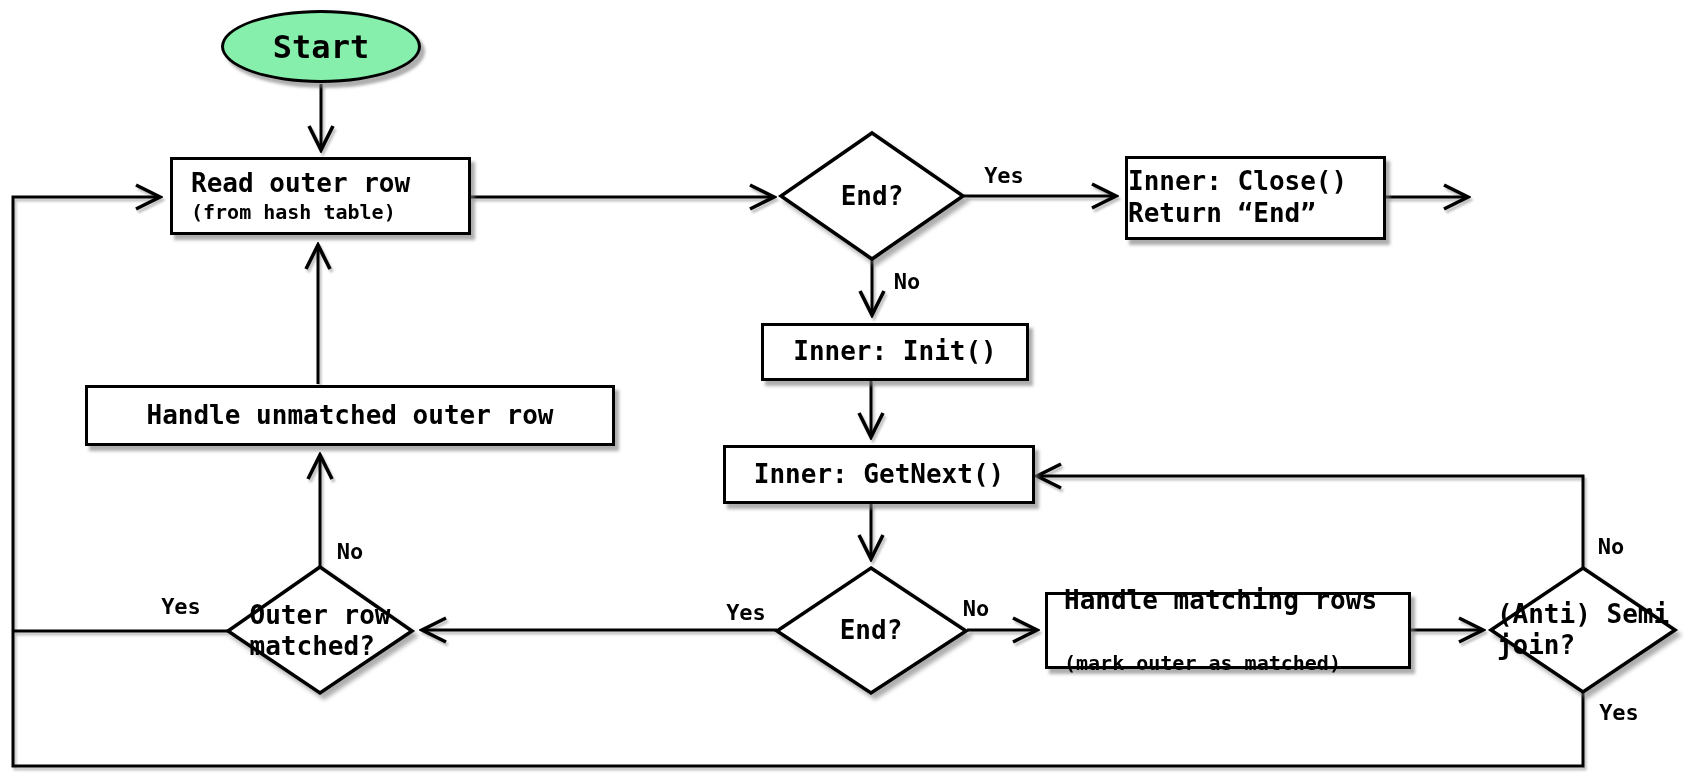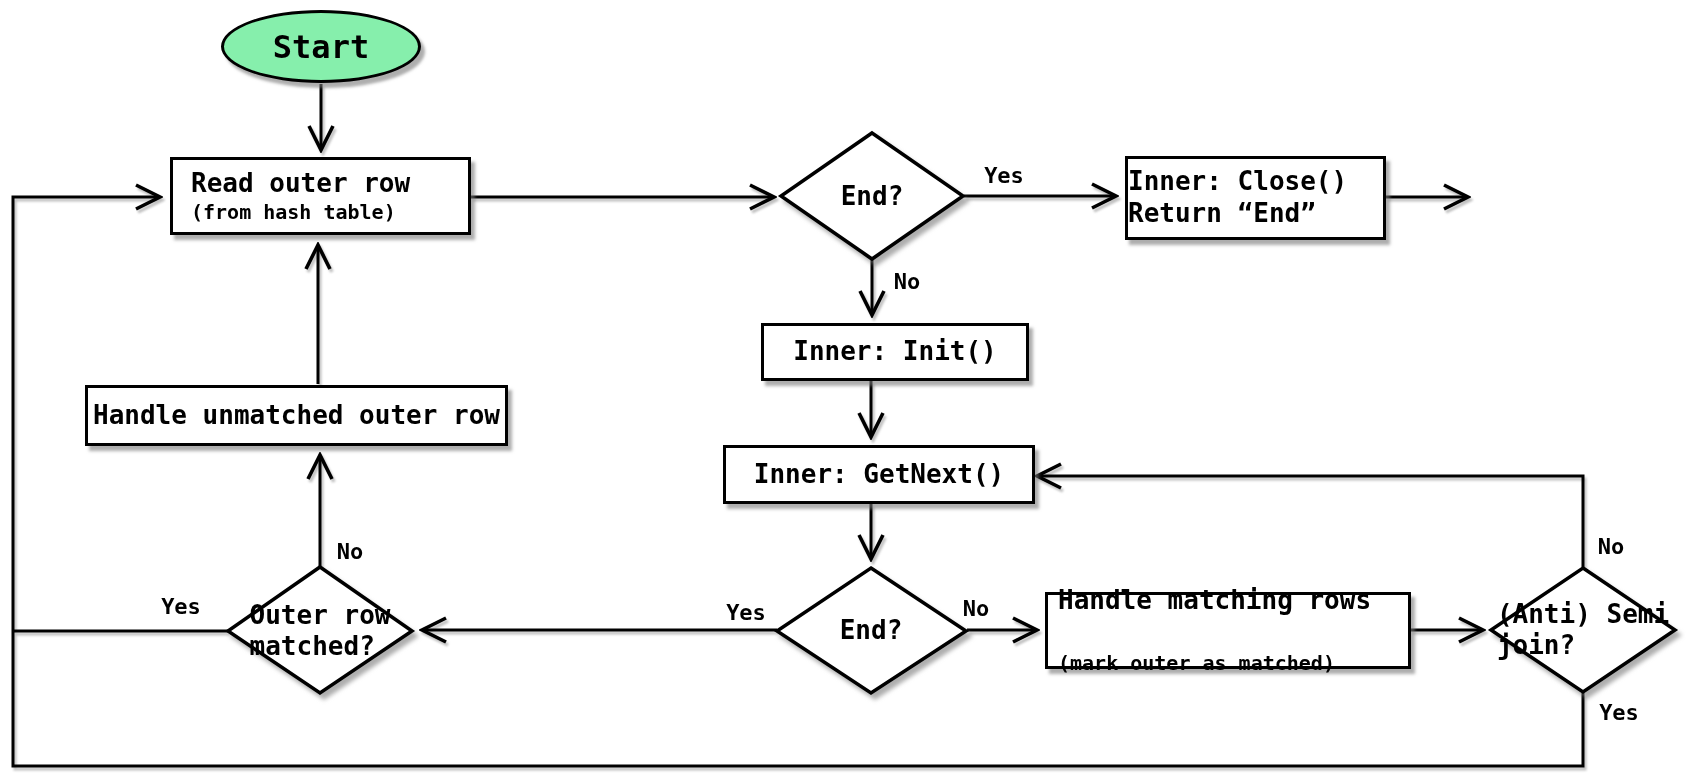--- a/index.html
+++ b/index.html
@@ -100,26 +100,26 @@
   </div>
 
   <div class="box center" style="left:737px; top:323px; width:268px; height:58px;margin-left:24px;">
     <div>Inner: Init()</div>
   </div>
 
   <div class="box center" style="left:715px; top:445px; width:312px; height:59px;margin-left:8px;">
     <div>Inner: GetNext()</div>
   </div>
 
-  <div class="box left-align" style="left:1045px; top:592px; width:366px; height:77px; padding-left:10px;gap:34px;">
+  <div class="box left-align" style="left:1045px; top:592px; width:366px; height:77px; padding-left:16px;gap:34px;">
     <div>Handle matching rows</div>
     <div class="sub">(mark outer as matched)</div>
   </div>
 
-  <div class="box center" style="left:85px; top:385px; width:423px; height:61px;">
+  <div class="box center" style="left:85px; top:385px; width:530px; height:61px;">
     <div>Handle unmatched outer row</div>
   </div>
 
   <div class="diamond-label" style="left:872px; top:197px;">
     <span>End?</span>
   </div>
   <div class="diamond-label" style="left:871px; top:631px;">
     <span>End?</span>
   </div>
   <div class="diamond-label" style="left:320px; top:631px;">

